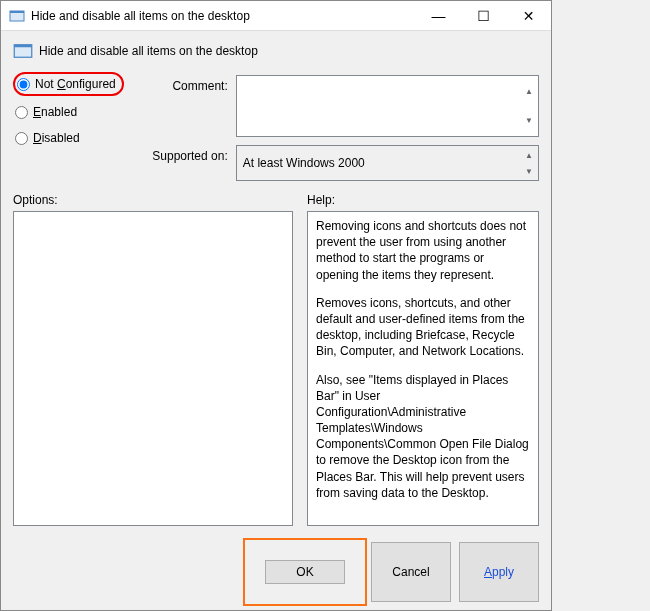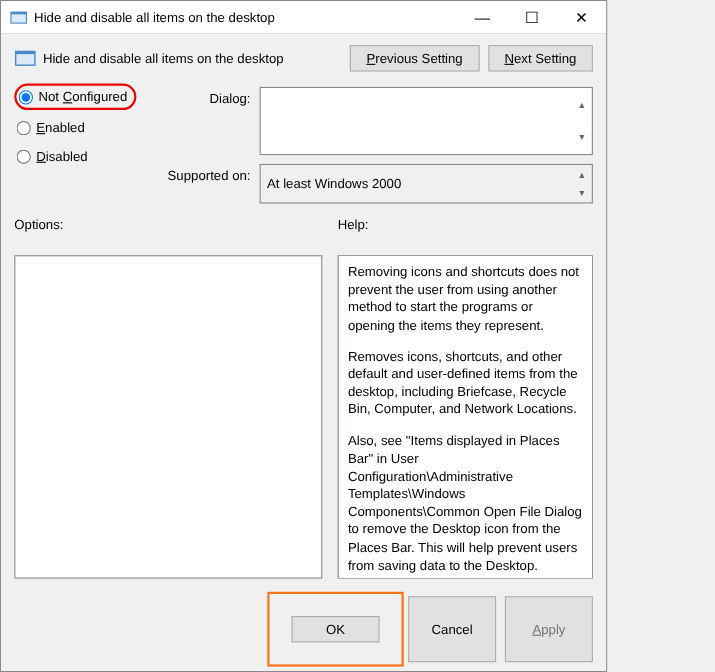--- a/index.html
+++ b/index.html
@@ -9,38 +9,38 @@
 .title-icon { width: 16px; height: 16px; margin-right: 6px; display: inline-flex; align-items: center; justify-content: center; }
 .title-text { flex: 1; font-size: 12px; }
 .win-controls { display: flex; }
 .win-btn { width: 45px; height: 29px; display: flex; align-items: center; justify-content: center; background: transparent; border: none; font-size: 14px; font-family: inherit; cursor: default; }
 .content { flex: 1; background: #f0f0f0; padding: 10px 12px 8px 12px; display: flex; flex-direction: column; gap: 8px; overflow: hidden; }
 .header-row { display: flex; align-items: center; gap: 6px; }
 .header-icon { width: 20px; height: 20px; display: inline-flex; align-items: center; justify-content: center; }
 .header-label { flex: 1; font-size: 12px; }
 .nav-buttons { display: flex; gap: 8px; margin-left: auto; }
 .btn { background: #e1e1e1; border: 1px solid #adadad; padding: 4px 14px; font-size: 12px; cursor: default; min-width: 80px; }
-.btn.disabled { color: #737373; }
+.btn.disabled { color: #1d4ed8; }
 .config-row { display: flex; gap: 20px; margin-top: 6px; }
 .radio-col { display: flex; flex-direction: column; gap: 12px; padding-left: 2px; }
 .radio-opt { display: flex; align-items: center; gap: 5px; white-space: nowrap; border-radius: 12px; }
 .radio-opt input { margin: 0; }
 .hi-red { border: 2px solid #e00; padding: 3px 6px 3px 2px; margin: -3px -6px -3px -2px; }
 .fields-col { flex: 1; display: flex; flex-direction: column; gap: 8px; }
 .field-row { display: flex; align-items: flex-start; gap: 8px; }
 .field-label { width: 90px; text-align: right; padding-top: 4px; }
 .textarea-like { flex: 1; background: #fff; border: 1px solid #828790; padding: 4px 6px; font-size: 12px; color: #000; position: relative; }
 .textarea-like.comment { height: 62px; }
 .textarea-like.supported { height: 36px; background: #f0f0f0; display: flex; align-items: center; }
 .spin { position: absolute; right: 1px; top: 1px; bottom: 1px; width: 16px; display: flex; flex-direction: column; }
 .spin span { flex: 1; display: flex; align-items: center; justify-content: center; font-size: 8px; color: #666; }
 .lower { flex: 1; display: flex; gap: 14px; margin-top: 4px; min-height: 0; }
 .col { flex: 1; display: flex; flex-direction: column; min-height: 0; }
 .col-left { flex: 0 0 280px; }
-.col-label { margin-bottom: 21px; }
+.col-label { margin-bottom: 4px; }
 .box { flex: 1; background: #fff; border: 1px solid #828790; padding: 6px 8px; overflow: auto; }
 .help-box { line-height: 1.35; }
 .help-box p { margin: 0 0 12px 0; }
 .footer { display: flex; justify-content: flex-end; gap: 8px; margin-top: 8px; }
 .btn-ok-wrap { border: 2px solid #f97316; padding: 20px; margin: -4px; }
 u { text-decoration: underline; }
 </style>
 </head>
 <body>
 
@@ -64,22 +64,20 @@
 
     <div class="header-row">
       <span class="header-icon">
         <svg width="20" height="20" viewBox="0 0 16 16">
             <rect x="1" y="3" width="14" height="10" fill="#dce9f7" stroke="#4a88c7"></rect>
             <rect x="1" y="3" width="14" height="2" fill="#4a88c7"></rect>
           </svg>
       </span>
       <span class="header-label">Hide and disable all items on the desktop</span>
       <div class="nav-buttons">
-        <button class="btn"><u>P</u>revious Setting</button>
-        <button class="btn"><u>N</u>ext Setting</button>
       </div>
     </div>
 
     <div class="config-row">
       <div class="radio-col">
         <label class="radio-opt hi-red">
           <input type="radio" name="state" checked="" style="">
           <span>Not <u>C</u>onfigured</span>
         </label>
         <label class="radio-opt">
@@ -87,21 +85,21 @@
           <span><u>E</u>nabled</span>
         </label>
         <label class="radio-opt">
           <input type="radio" name="state" style="">
           <span><u>D</u>isabled</span>
         </label>
       </div>
 
       <div class="fields-col">
         <div class="field-row">
-          <div class="field-label">Dialog:</div>
+          <div class="field-label">Comment:</div>
           <div class="textarea-like comment">
             <span></span>
             <div class="spin">
                 <span>▲</span>
                 <span>▼</span>
               </div>
           </div>
         </div>
         <div class="field-row">
           <div class="field-label">Supported on:</div>

